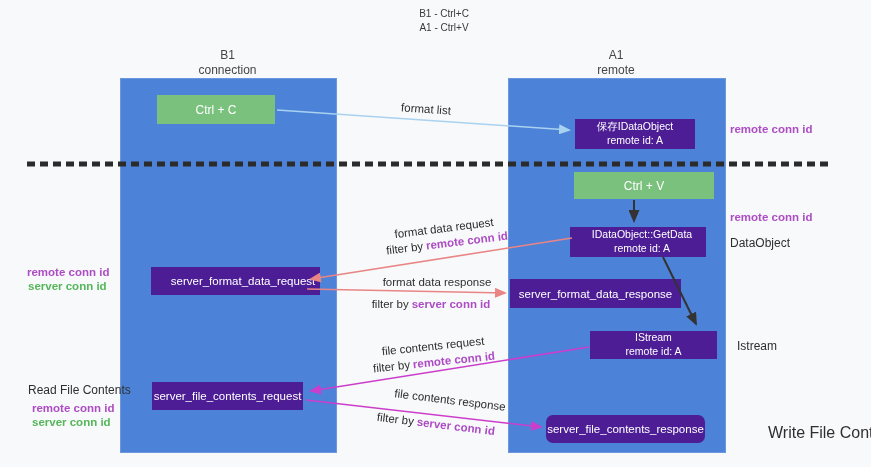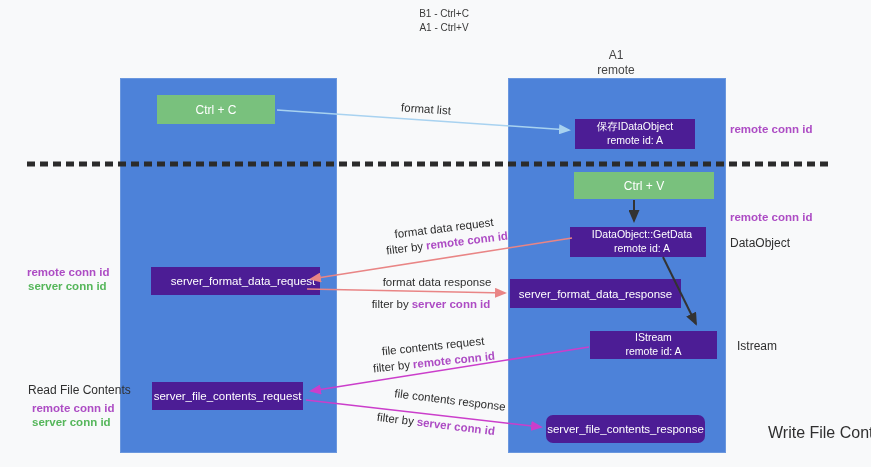--- a/index.html
+++ b/index.html
@@ -46,20 +46,24 @@
 </head>
 <body>
 
 <div class="canvas">
 
   <div class="abs title">
     <div>B1 - Ctrl+C</div>
     <div>A1 - Ctrl+V</div>
   </div>
 
+  <div class="abs lane-header left">
+    <div>B1</div>
+    <div>connection</div>
+  </div>
   <div class="abs lane-header right">
     <div>A1</div>
     <div>remote</div>
   </div>
 
   <div class="abs lane lane-left"></div>
   <div class="abs lane lane-right"></div>
 
   <div class="abs node green keybox" style="left:157px;top:95px;width:118px;height:29px;">Ctrl + C</div>
 

